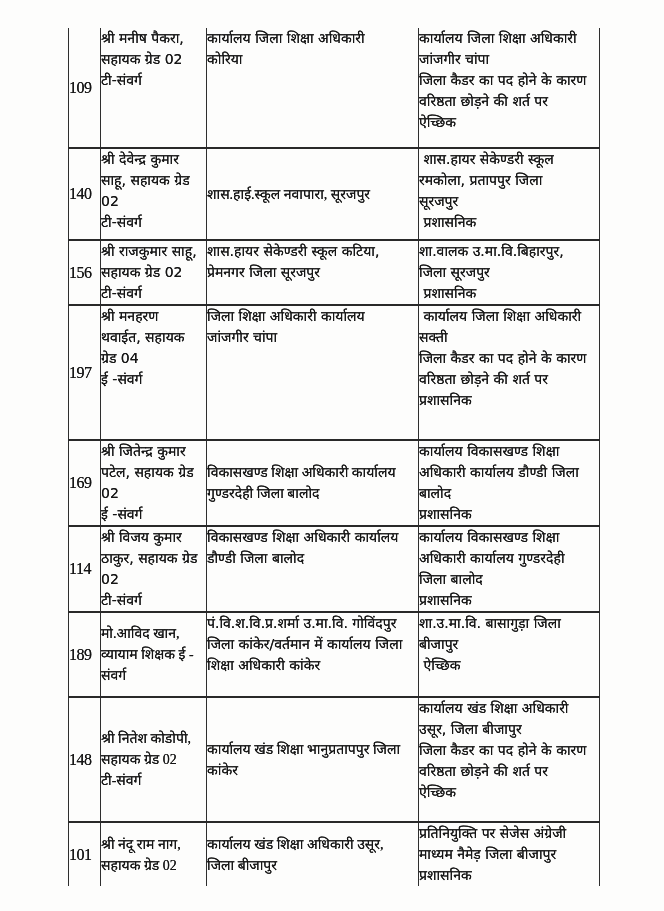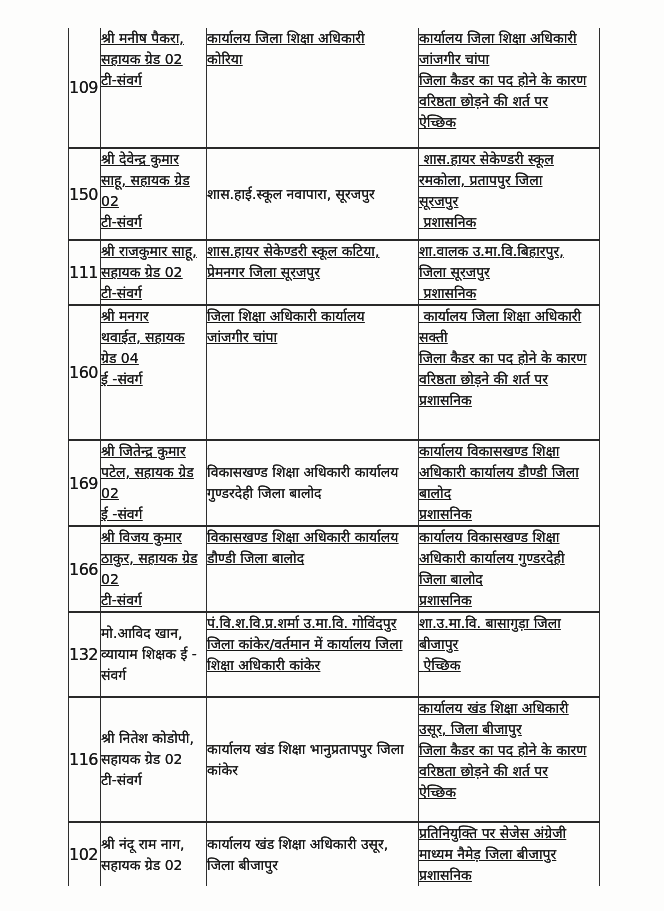--- a/index.html
+++ b/index.html
@@ -23,22 +23,22 @@
     color:#161616;
     text-shadow:0 0 0.4px #222;
   }
   .doc-table td {
     border-left:1px solid #2e2e2e;
     overflow:hidden;
     padding:0;
   }
   .doc-table td:last-child { border-right:1px solid #2e2e2e; }
   .doc-table tr + tr td { border-top:2px solid #292929;margin-top:30px; }
-  .v-top { vertical-align:top;text-decoration:underline; }
-  .v-mid { vertical-align:middle; }
+  .v-top { vertical-align:top; }
+  .v-mid { vertical-align:middle;font-family:Liberation Serif, serif; }
   .c-sn  { font-size:16px; padding:0 0 0 1px; letter-spacing:-0.5px; }
   .c-emp { padding:3px 1px 3px 4px; }
   .c-from{ padding:3px 2px 3px 5px; }
   .c-to  { padding:3px 2px 3px 5px; }
   .ln { line-height:21px; white-space:pre-wrap; }
 </style>
 </head>
 <body>
 
 <div class="page">
@@ -63,58 +63,58 @@
           </td>
           <td class="c-to v-top">
             <div class="ln">कार्यालय जिला शिक्षा अधिकारी</div>
             <div class="ln">जांजगीर चांपा</div>
             <div class="ln">जिला कैडर का पद होने के कारण</div>
             <div class="ln">वरिष्ठता छोड़ने की शर्त पर</div>
             <div class="ln">ऐच्छिक</div>
           </td>
         </tr>
         <tr style="height: 92px;">
-          <td class="c-sn v-mid">150</td>
+          <td class="c-sn v-mid">140</td>
           <td class="c-emp v-top">
             <div class="ln">श्री देवेन्द्र कुमार</div>
             <div class="ln">साहू, सहायक ग्रेड</div>
             <div class="ln">02</div>
             <div class="ln">टी-संवर्ग</div>
           </td>
           <td class="c-from v-mid">
             <div class="ln">शास.हाई.स्कूल नवापारा, सूरजपुर</div>
           </td>
           <td class="c-to v-top">
             <div class="ln"> शास.हायर सेकेण्डरी स्कूल</div>
             <div class="ln">रमकोला, प्रतापपुर जिला</div>
             <div class="ln">सूरजपुर</div>
             <div class="ln"> प्रशासनिक</div>
           </td>
         </tr>
         <tr style="height: 63px;">
-          <td class="c-sn v-mid">111</td>
+          <td class="c-sn v-mid">156</td>
           <td class="c-emp v-top">
             <div class="ln">श्री राजकुमार साहू,</div>
             <div class="ln">सहायक ग्रेड 02</div>
             <div class="ln">टी-संवर्ग</div>
           </td>
           <td class="c-from v-top">
             <div class="ln">शास.हायर सेकेण्डरी स्कूल कटिया,</div>
             <div class="ln">प्रेमनगर जिला सूरजपुर</div>
           </td>
           <td class="c-to v-top">
             <div class="ln">शा.वालक उ.मा.वि.बिहारपुर,</div>
             <div class="ln">जिला सूरजपुर</div>
             <div class="ln"> प्रशासनिक</div>
           </td>
         </tr>
         <tr style="height: 135px;">
-          <td class="c-sn v-mid">160</td>
-          <td class="c-emp v-top">
-            <div class="ln">श्री मनगर</div>
+          <td class="c-sn v-mid">197</td>
+          <td class="c-emp v-top">
+            <div class="ln">श्री मनहरण</div>
             <div class="ln">थवाईत, सहायक</div>
             <div class="ln">ग्रेड 04</div>
             <div class="ln">ई -संवर्ग</div>
           </td>
           <td class="c-from v-top">
             <div class="ln">जिला शिक्षा अधिकारी कार्यालय</div>
             <div class="ln">जांजगीर चांपा</div>
           </td>
           <td class="c-to v-top">
             <div class="ln"> कार्यालय जिला शिक्षा अधिकारी</div>
@@ -137,77 +137,77 @@
             <div class="ln">गुण्डरदेही जिला बालोद</div>
           </td>
           <td class="c-to v-top">
             <div class="ln">कार्यालय विकासखण्ड शिक्षा</div>
             <div class="ln">अधिकारी कार्यालय डौण्डी जिला</div>
             <div class="ln">बालोद</div>
             <div class="ln">प्रशासनिक</div>
           </td>
         </tr>
         <tr style="height: 85px;">
-          <td class="c-sn v-mid">166</td>
+          <td class="c-sn v-mid">114</td>
           <td class="c-emp v-top">
             <div class="ln">श्री विजय कुमार</div>
             <div class="ln">ठाकुर, सहायक ग्रेड</div>
             <div class="ln">02</div>
             <div class="ln">टी-संवर्ग</div>
           </td>
           <td class="c-from v-top">
             <div class="ln">विकासखण्ड शिक्षा अधिकारी कार्यालय</div>
             <div class="ln">डौण्डी जिला बालोद</div>
           </td>
           <td class="c-to v-top">
             <div class="ln">कार्यालय विकासखण्ड शिक्षा</div>
             <div class="ln">अधिकारी कार्यालय गुण्डरदेही</div>
             <div class="ln">जिला बालोद</div>
             <div class="ln">प्रशासनिक</div>
           </td>
         </tr>
         <tr style="height: 85px;">
-          <td class="c-sn v-mid">132</td>
+          <td class="c-sn v-mid">189</td>
           <td class="c-emp v-mid">
             <div class="ln">मो.आविद खान,</div>
             <div class="ln">व्यायाम शिक्षक ई -</div>
             <div class="ln">संवर्ग</div>
           </td>
           <td class="c-from v-top">
             <div class="ln">पं.वि.श.वि.प्र.शर्मा उ.मा.वि. गोविंदपुर</div>
             <div class="ln">जिला कांकेर/वर्तमान में कार्यालय जिला</div>
             <div class="ln">शिक्षा अधिकारी कांकेर</div>
           </td>
           <td class="c-to v-top">
             <div class="ln">शा.उ.मा.वि. बासागुड़ा जिला</div>
             <div class="ln">बीजापुर</div>
             <div class="ln"> ऐच्छिक</div>
           </td>
         </tr>
         <tr style="height: 125px;">
-          <td class="c-sn v-mid">116</td>
+          <td class="c-sn v-mid">148</td>
           <td class="c-emp v-mid">
             <div class="ln">श्री नितेश कोडोपी,</div>
             <div class="ln">सहायक ग्रेड 02</div>
             <div class="ln">टी-संवर्ग</div>
           </td>
           <td class="c-from v-mid">
             <div class="ln">कार्यालय खंड शिक्षा भानुप्रतापपुर जिला</div>
             <div class="ln">कांकेर</div>
           </td>
           <td class="c-to v-top">
             <div class="ln">कार्यालय खंड शिक्षा अधिकारी</div>
             <div class="ln">उसूर, जिला बीजापुर</div>
             <div class="ln">जिला कैडर का पद होने के कारण</div>
             <div class="ln">वरिष्ठता छोड़ने की शर्त पर</div>
             <div class="ln">ऐच्छिक</div>
           </td>
         </tr>
         <tr style="height: 58px;">
-          <td class="c-sn v-mid">102</td>
+          <td class="c-sn v-mid">101</td>
           <td class="c-emp v-mid">
             <div class="ln">श्री नंदू राम नाग,</div>
             <div class="ln">सहायक ग्रेड 02</div>
           </td>
           <td class="c-from v-mid">
             <div class="ln">कार्यालय खंड शिक्षा अधिकारी उसूर,</div>
             <div class="ln">जिला बीजापुर</div>
           </td>
           <td class="c-to v-top">
             <div class="ln">प्रतिनियुक्ति पर सेजेस अंग्रेजी</div>

